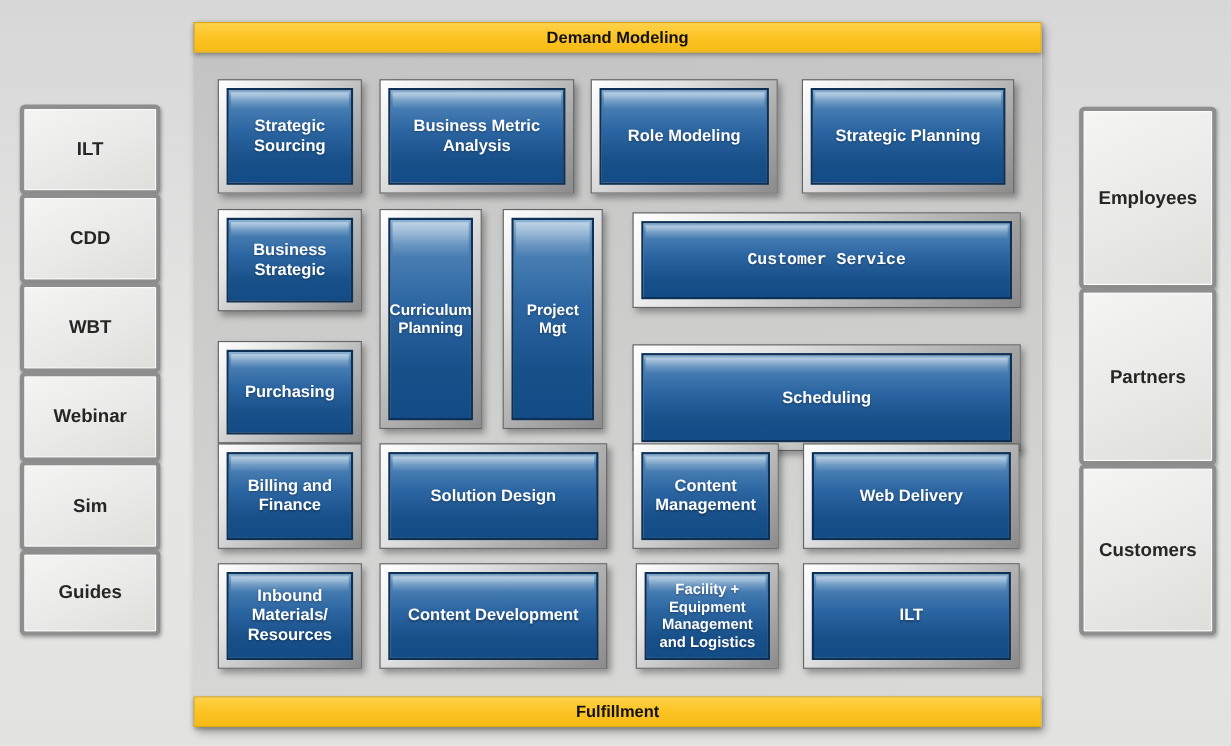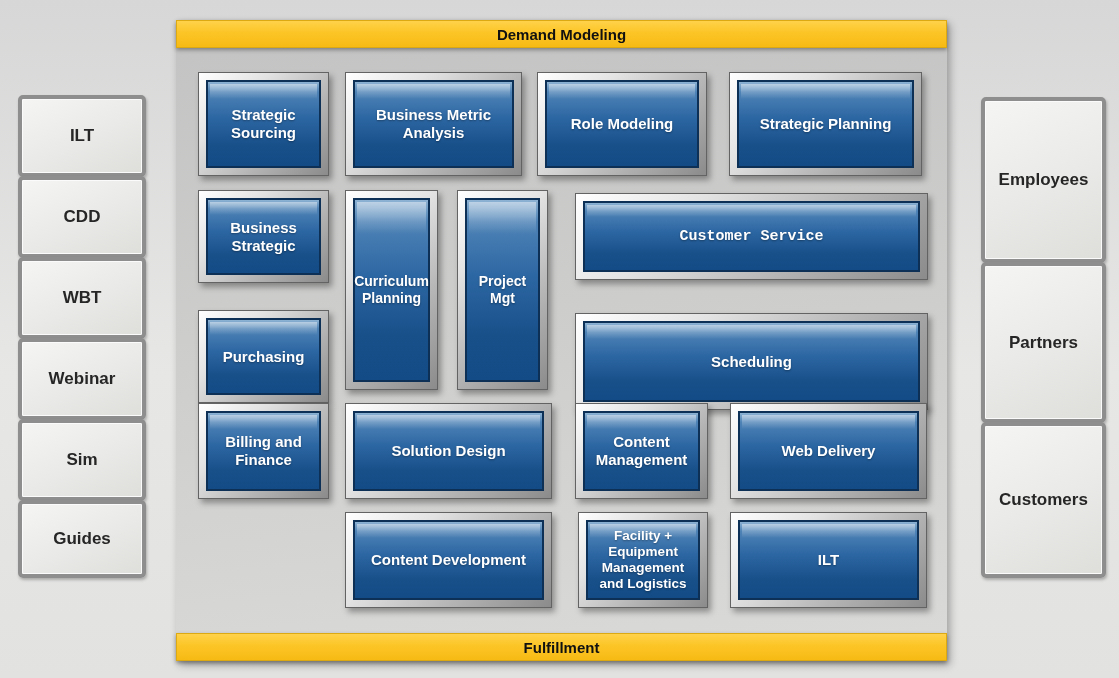--- a/index.html
+++ b/index.html
@@ -139,20 +139,23 @@
   <div class="bbox" style="left:345px;top:403px;width:207px;height:96px;">
     <div class="inner">Solution Design</div>
   </div>
   <div class="bbox" style="left:575px;top:403px;width:133px;height:96px;">
     <div class="inner">Content Management</div>
   </div>
   <div class="bbox" style="left:730px;top:403px;width:197px;height:96px;">
     <div class="inner">Web Delivery</div>
   </div>
 
+  <div class="bbox" style="left:198px;top:512px;width:131px;height:96px;">
+    <div class="inner">Inbound Materials/ Resources</div>
+  </div>
   <div class="bbox" style="left:345px;top:512px;width:207px;height:96px;">
     <div class="inner">Content Development</div>
   </div>
   <div class="bbox small-text" style="left:578px;top:512px;width:130px;height:96px;">
     <div class="inner">Facility + Equipment Management and Logistics</div>
   </div>
   <div class="bbox" style="left:730px;top:512px;width:197px;height:96px;">
     <div class="inner">ILT</div>
   </div>
 

